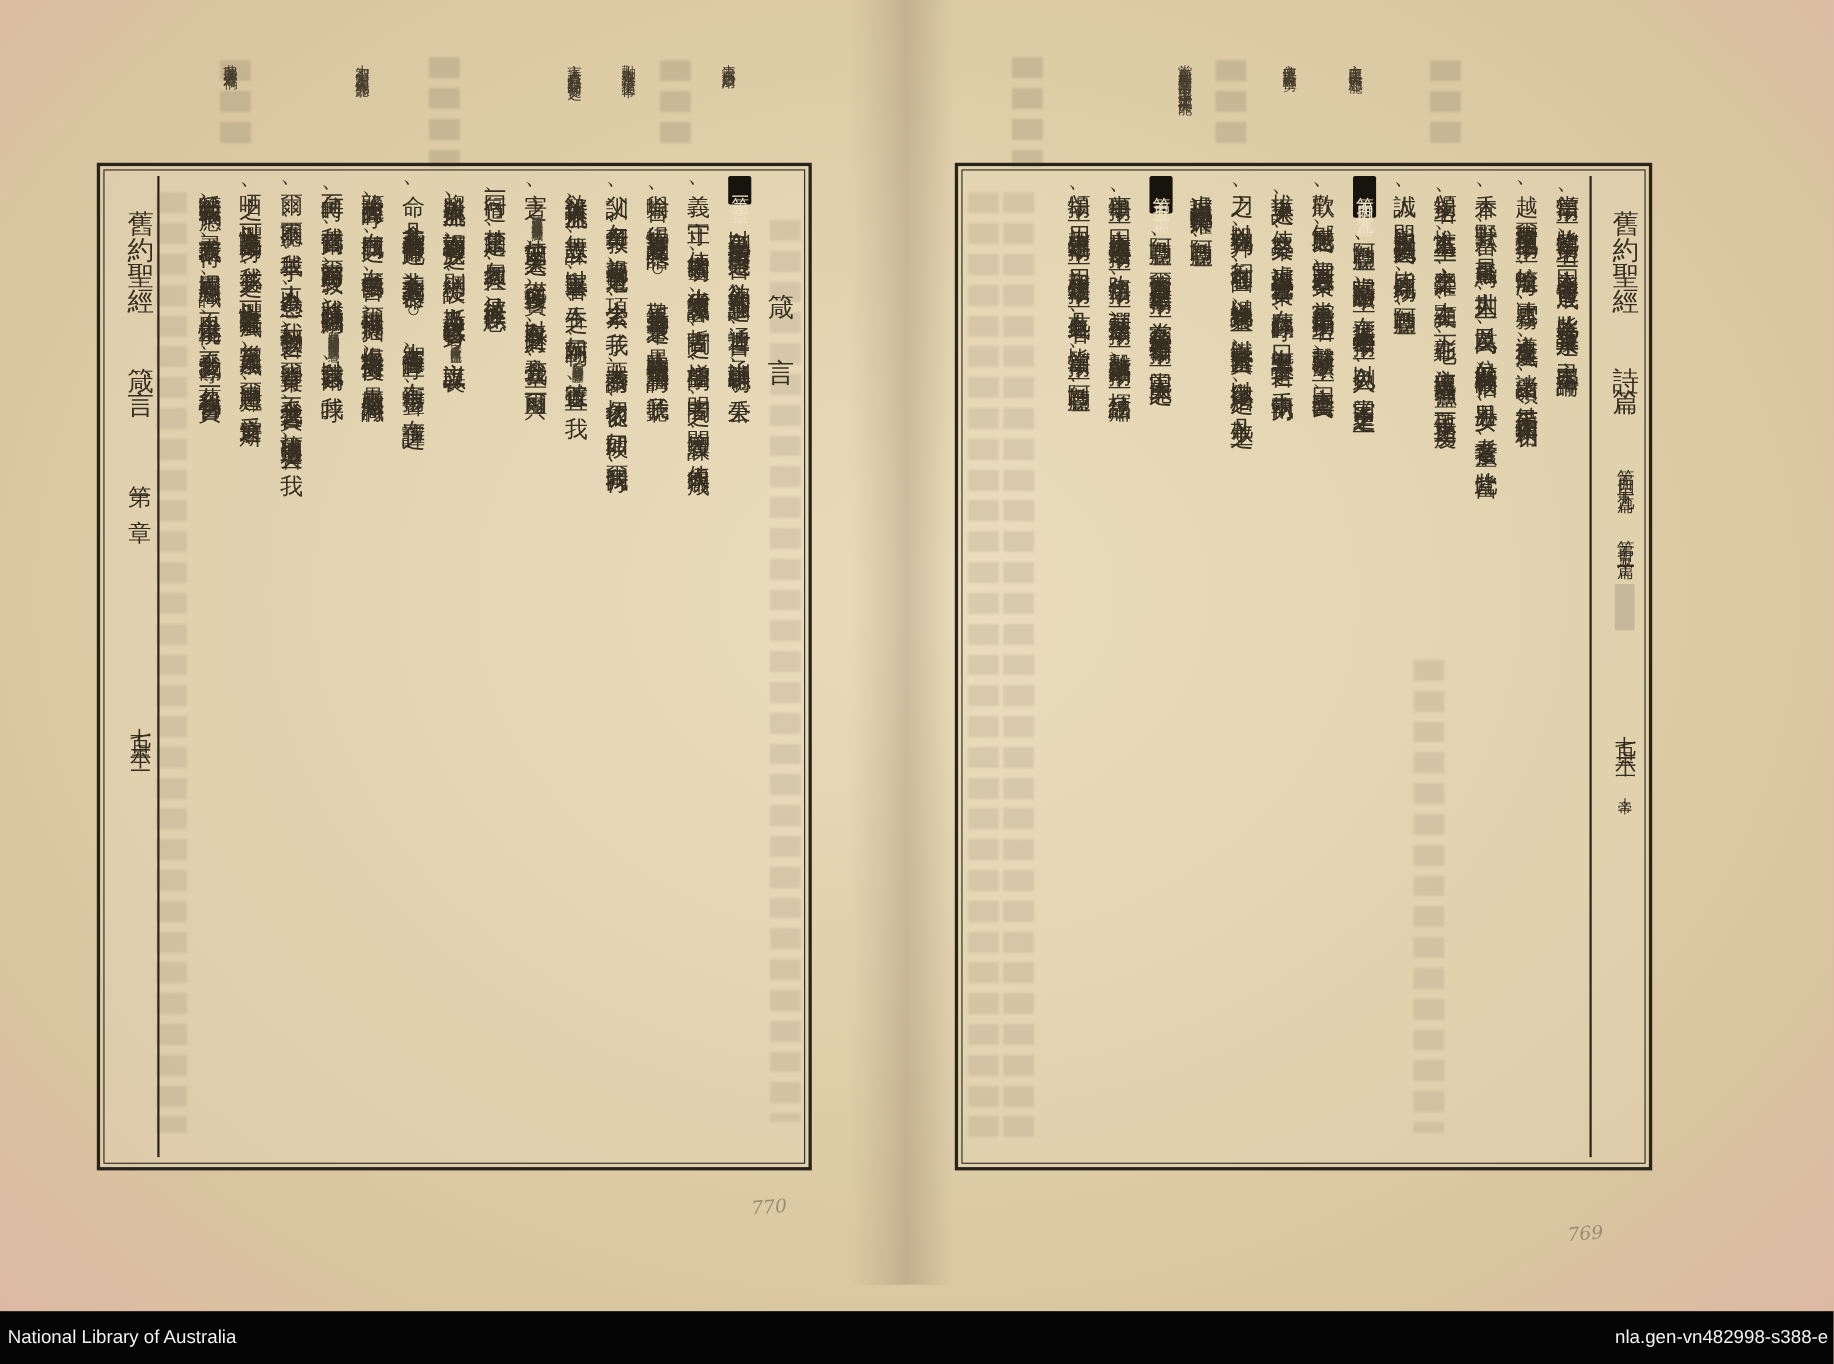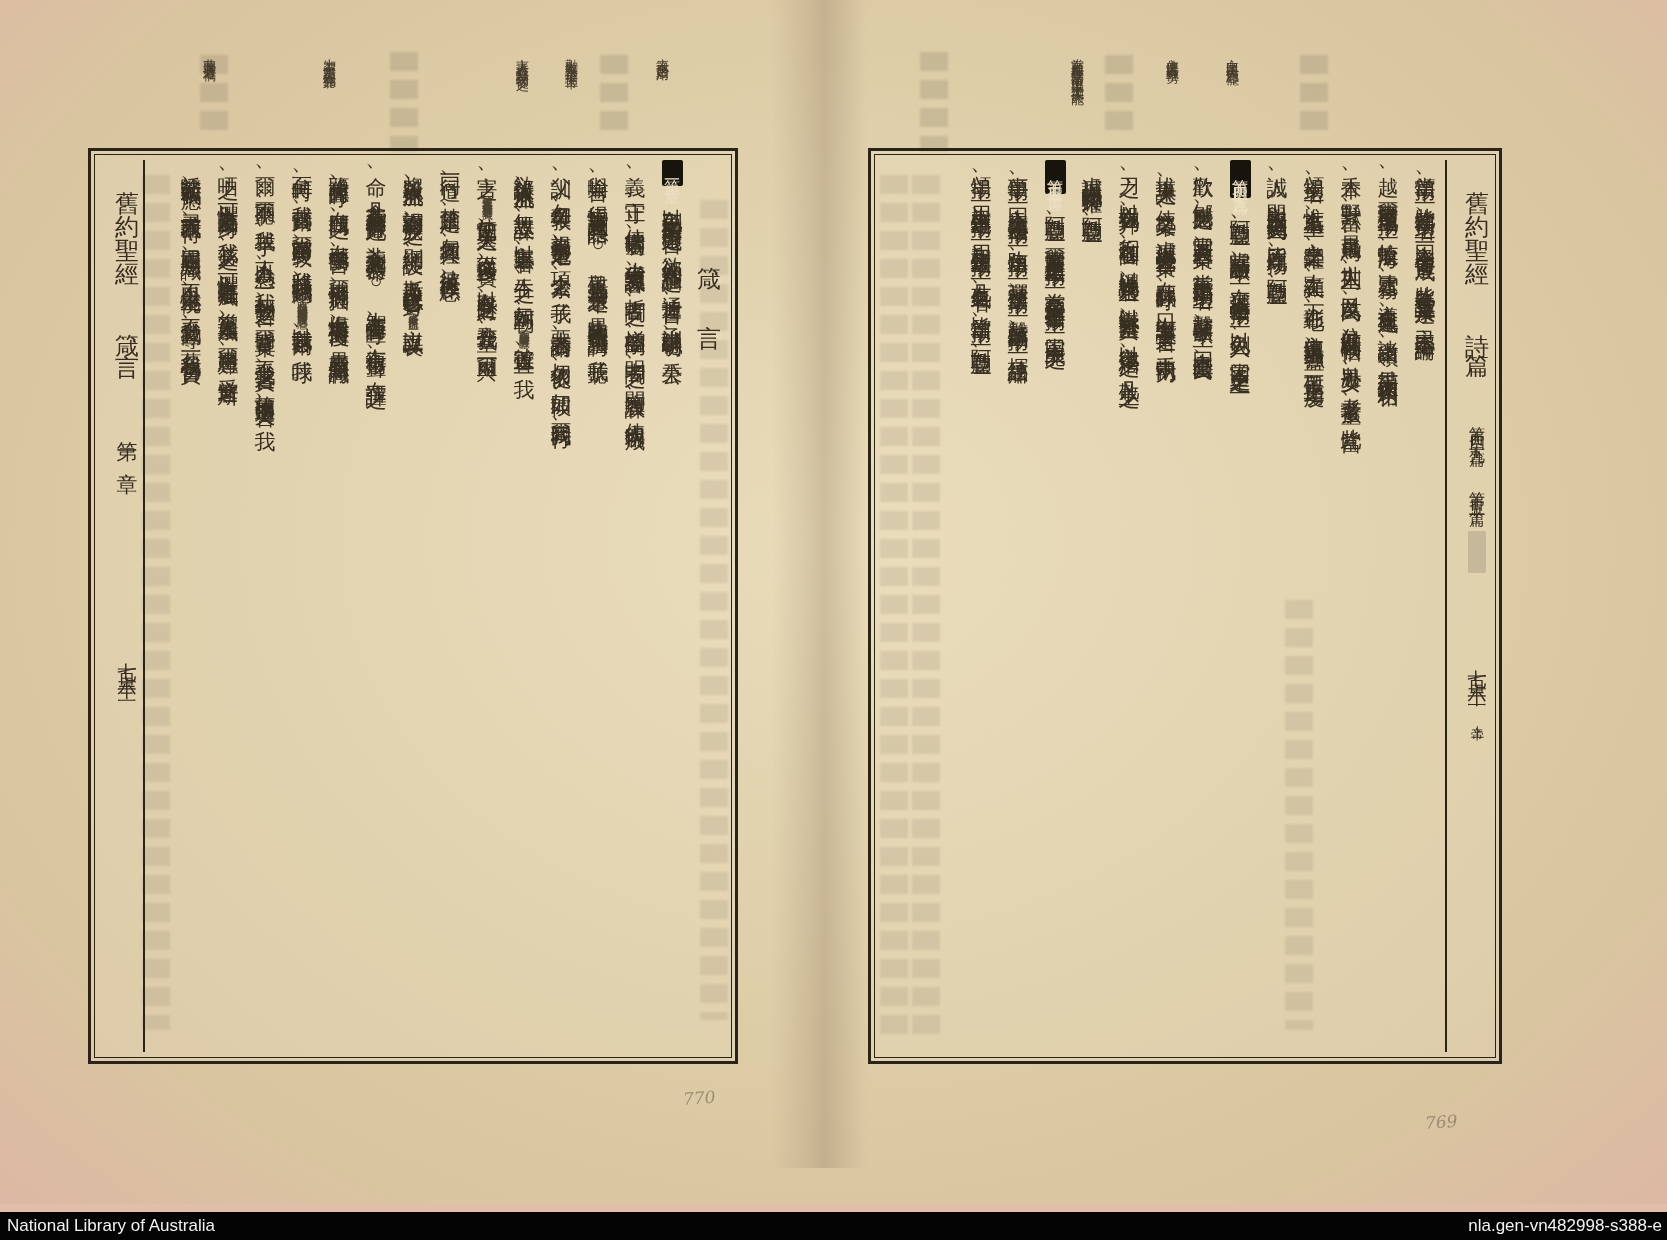--- a/index.html
+++ b/index.html
@@ -72,21 +72,21 @@
   .ghost.h{height:80px;} 
   
   .pencil{
     position:absolute;color:#8d7e66;font-size:17px;font-style:italic;
     font-family:"DejaVu Serif",serif;transform:rotate(-4deg);opacity:.8;
   }
   .pencil-left{left:683px;top:1088px;}
   .pencil-right{left:1425px;top:1112px;}
   
   .footer{
-    position:absolute;left:0;right:0;bottom:0;height:28px;background:#040404;
+    position:absolute;left:0;right:0;bottom:0;height:48px;background:#040404;
     display:flex;align-items:center;justify-content:space-between;
     font-family:"Liberation Sans","DejaVu Sans",sans-serif;color:#f2f2f2;
   }
   .footer .ftl{font-size:17px;padding-left:7px;}
   .footer .ftr{font-size:17px;padding-right:5px;}
 </style>
 </head>
 <body>
 
 <div class="scan">

